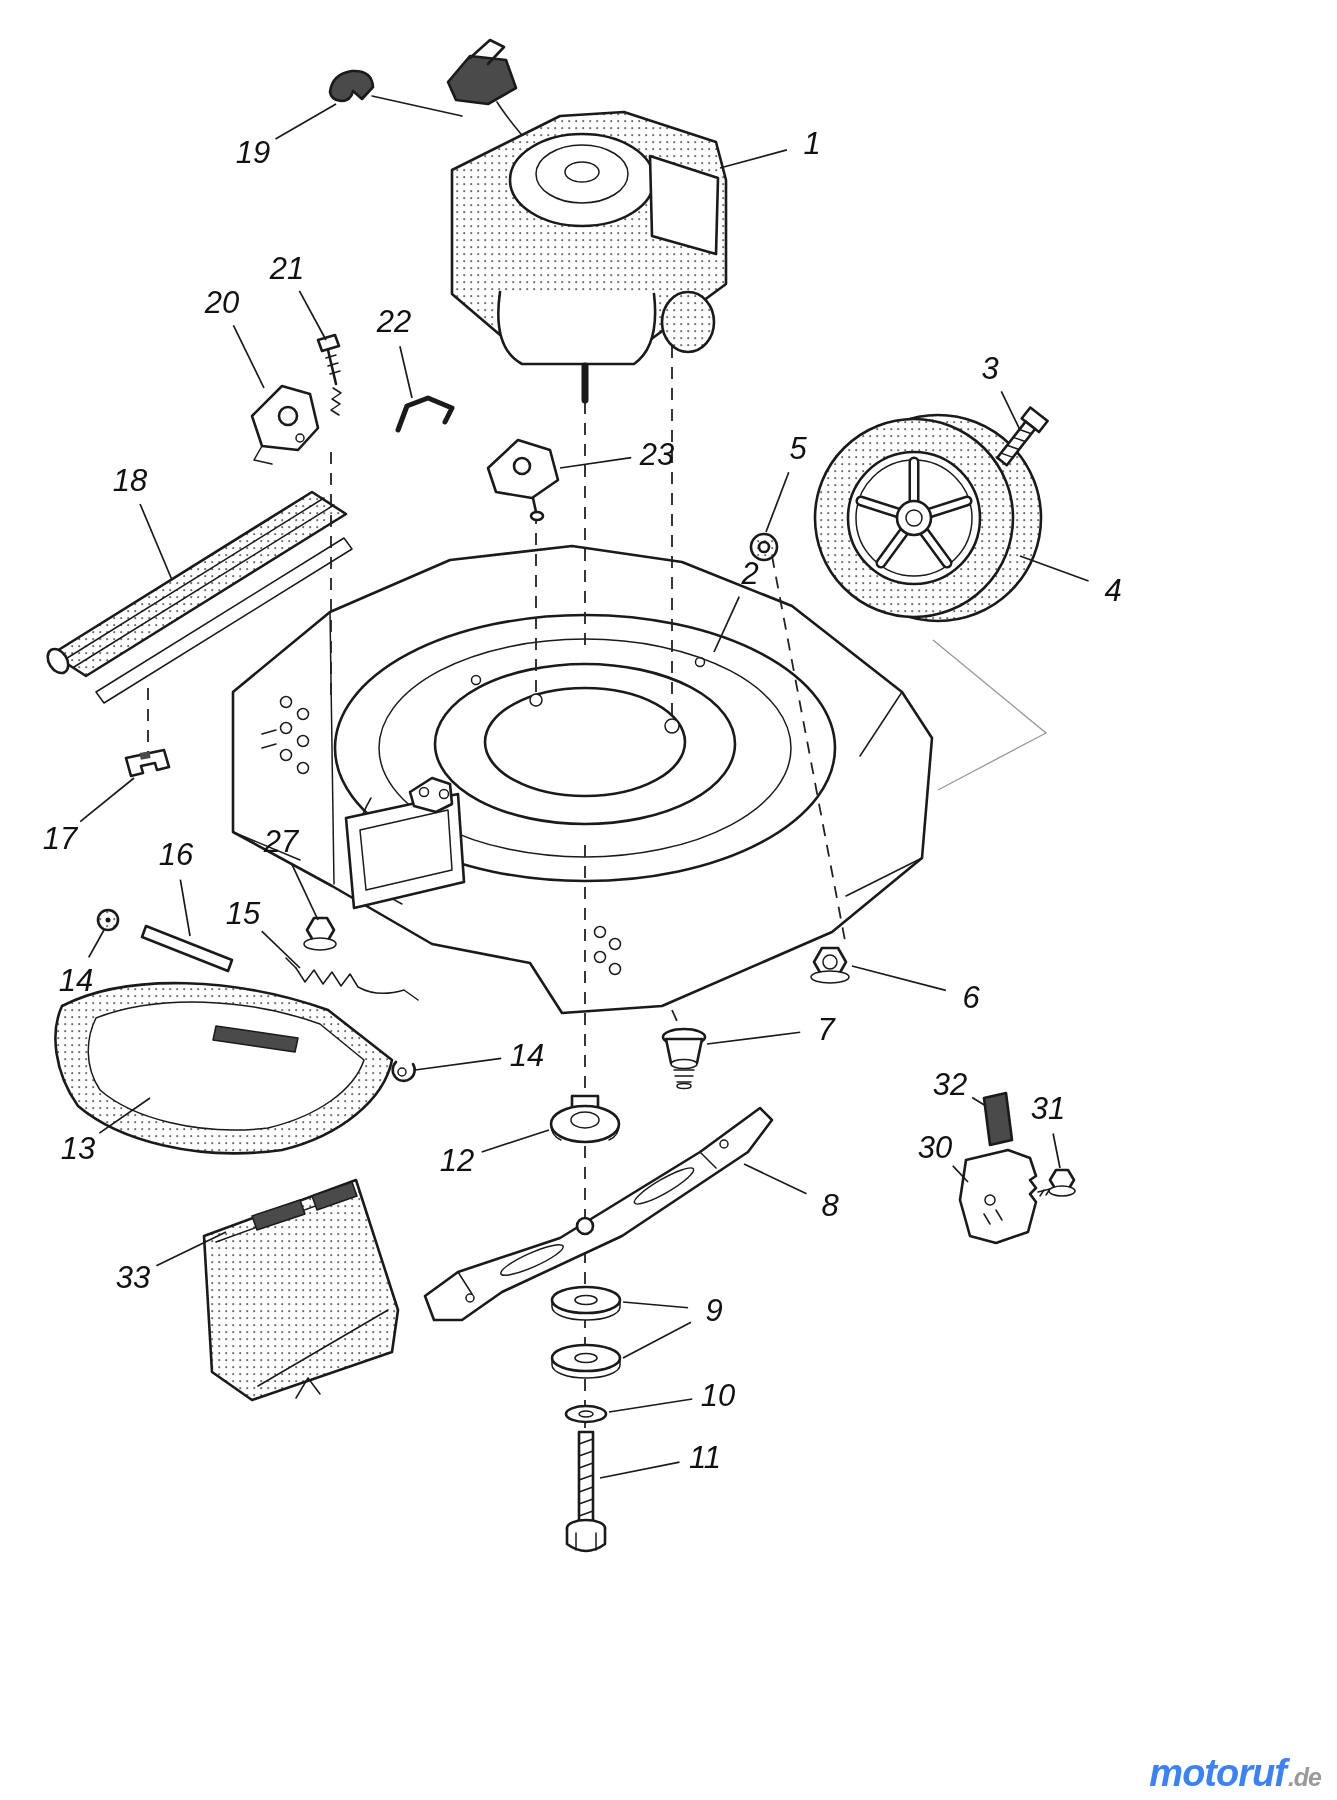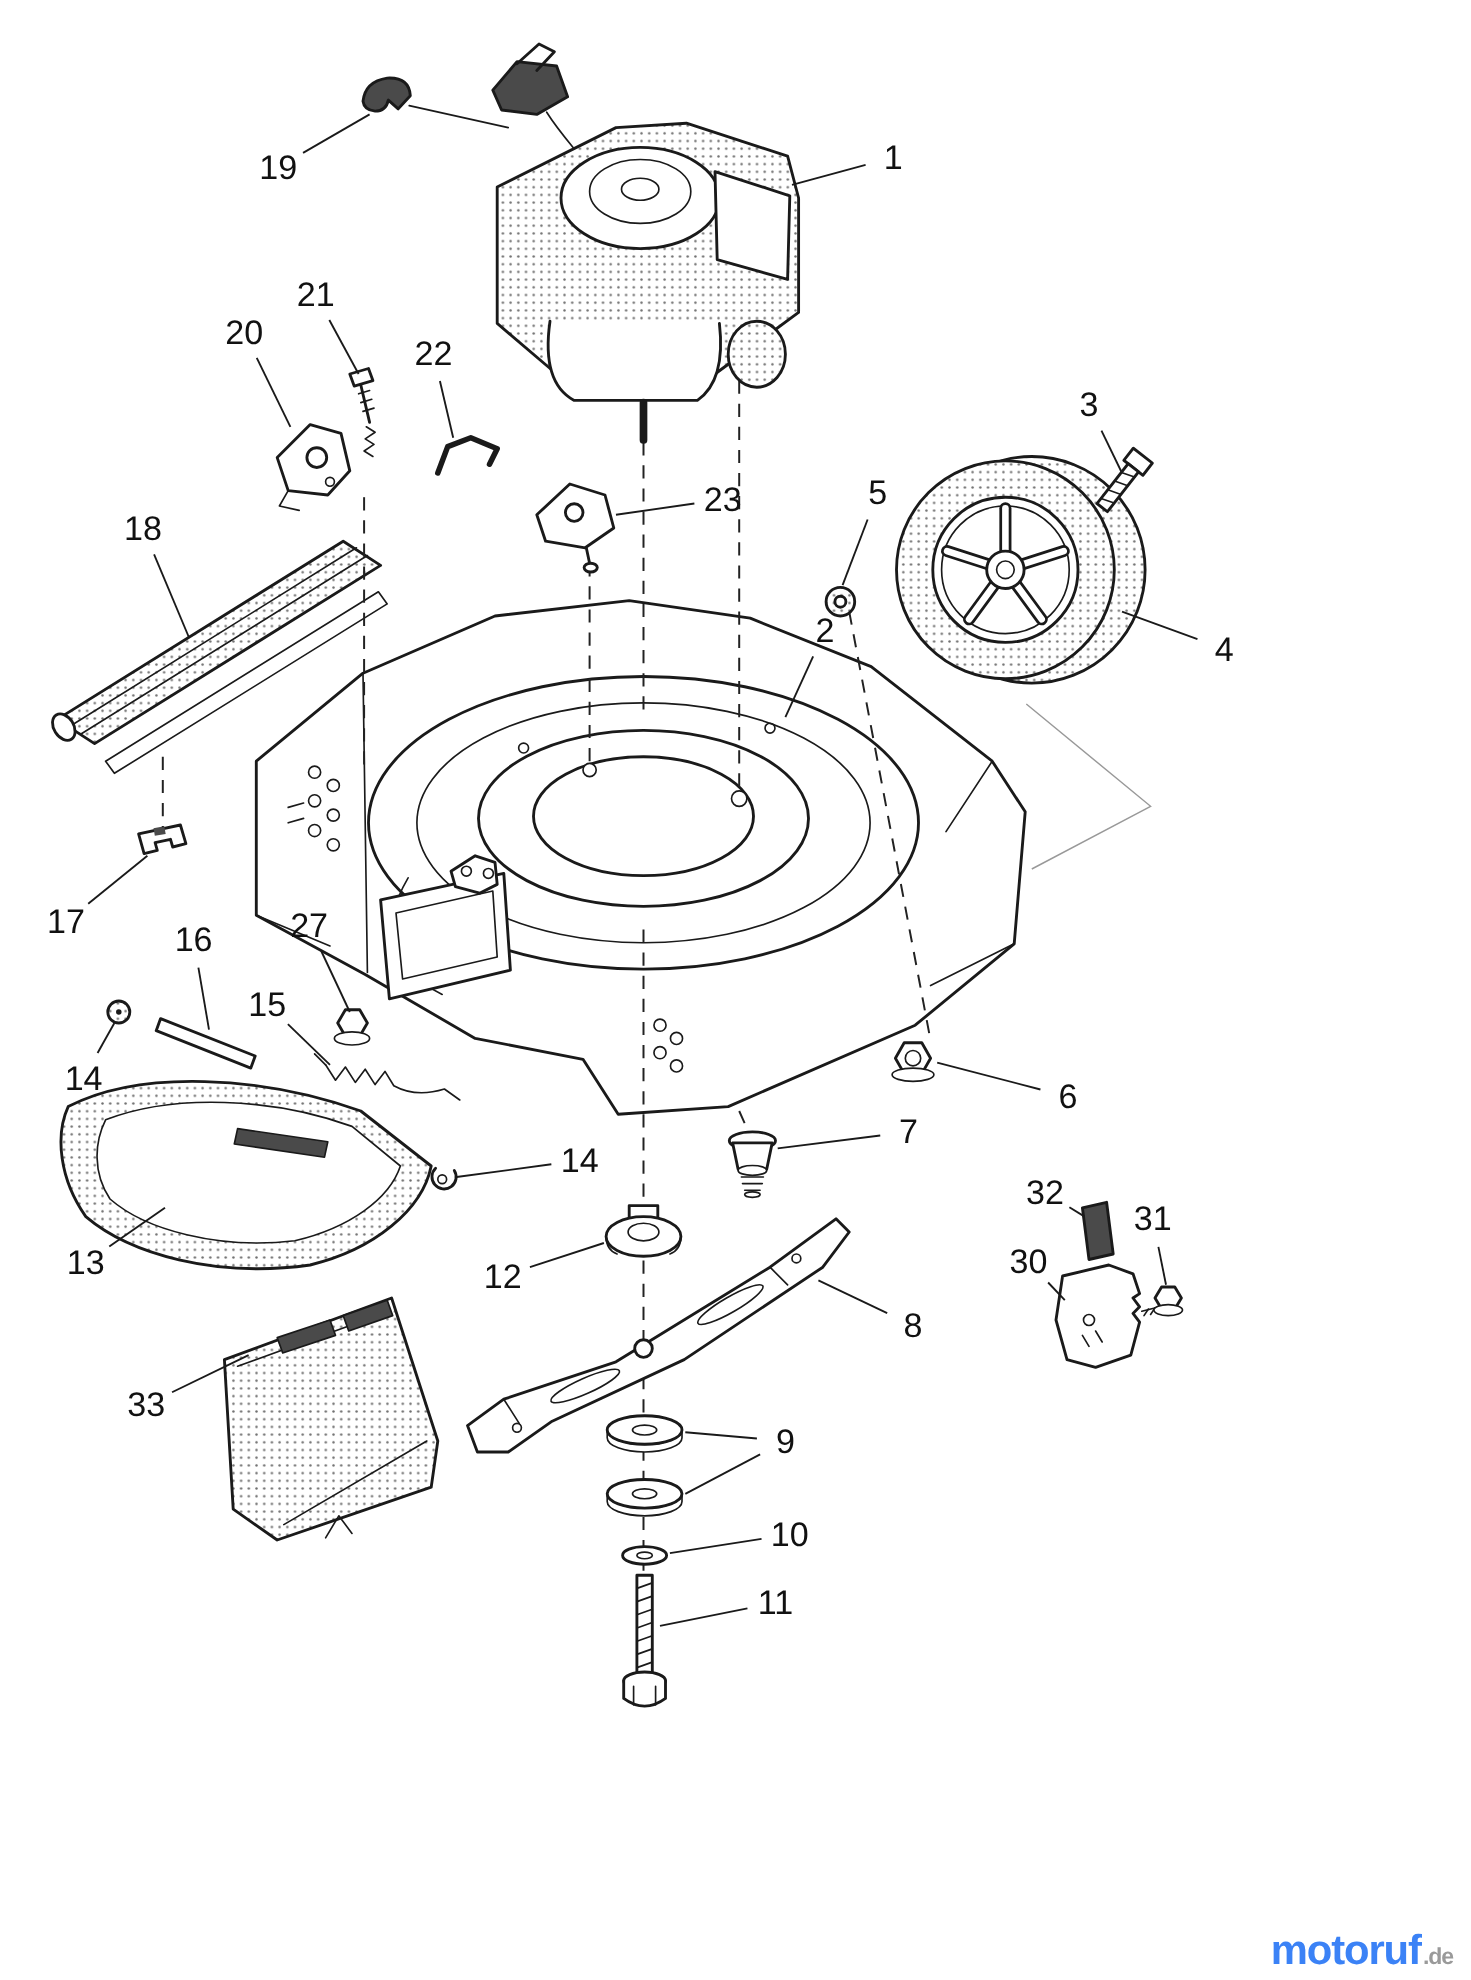--- a/index.html
+++ b/index.html
@@ -1,29 +1,29 @@
 <!DOCTYPE html>
 <html><head>
 <meta charset="utf-8">
 <style>
   html,body{margin:0;padding:0;background:#ffffff;}
   .stage{position:relative;width:1337px;height:1800px;background:#ffffff;overflow:hidden;
-         font-family:"Liberation Sans",sans-serif;}
+         font-family:"Liberation Sans",sans-serif;font-style:italic;}
   .stage svg{position:absolute;left:0;top:0;}
   
   .oln{stroke:#1a1a1a;stroke-width:2.6;stroke-linejoin:round;stroke-linecap:round;}
   .thin{stroke-width:1.5;}
   .dash{stroke:#222222;stroke-width:1.8;stroke-dasharray:12 9;fill:none;}
   .ghost{stroke:#999999;stroke-width:1.3;fill:none;}
   .leader{stroke:#1a1a1a;stroke-width:1.7;}
   .callout{font-family:"Liberation Sans",sans-serif;font-size:31px;fill:#111111;
            text-anchor:middle;dominant-baseline:central;}
   .logo{position:absolute;right:16px;bottom:8px;font-weight:bold;font-size:38px;
         letter-spacing:-1px;line-height:1;}
-  .logo .tld{font-size:21px;font-weight:bold;margin-left:2px;margin-top:41px;}
+  .logo .tld{font-size:25px;font-weight:bold;margin-left:2px;margin-top:41px;}
 </style>
 </head>
 <body>
 
 <div class="stage">
 
 <svg width="1337" height="1800" viewBox="0 0 1337 1800">
   <defs>
     <pattern id="dots" width="7" height="7" patternUnits="userSpaceOnUse">
       <rect width="7" height="7" fill="#ffffff"></rect>

